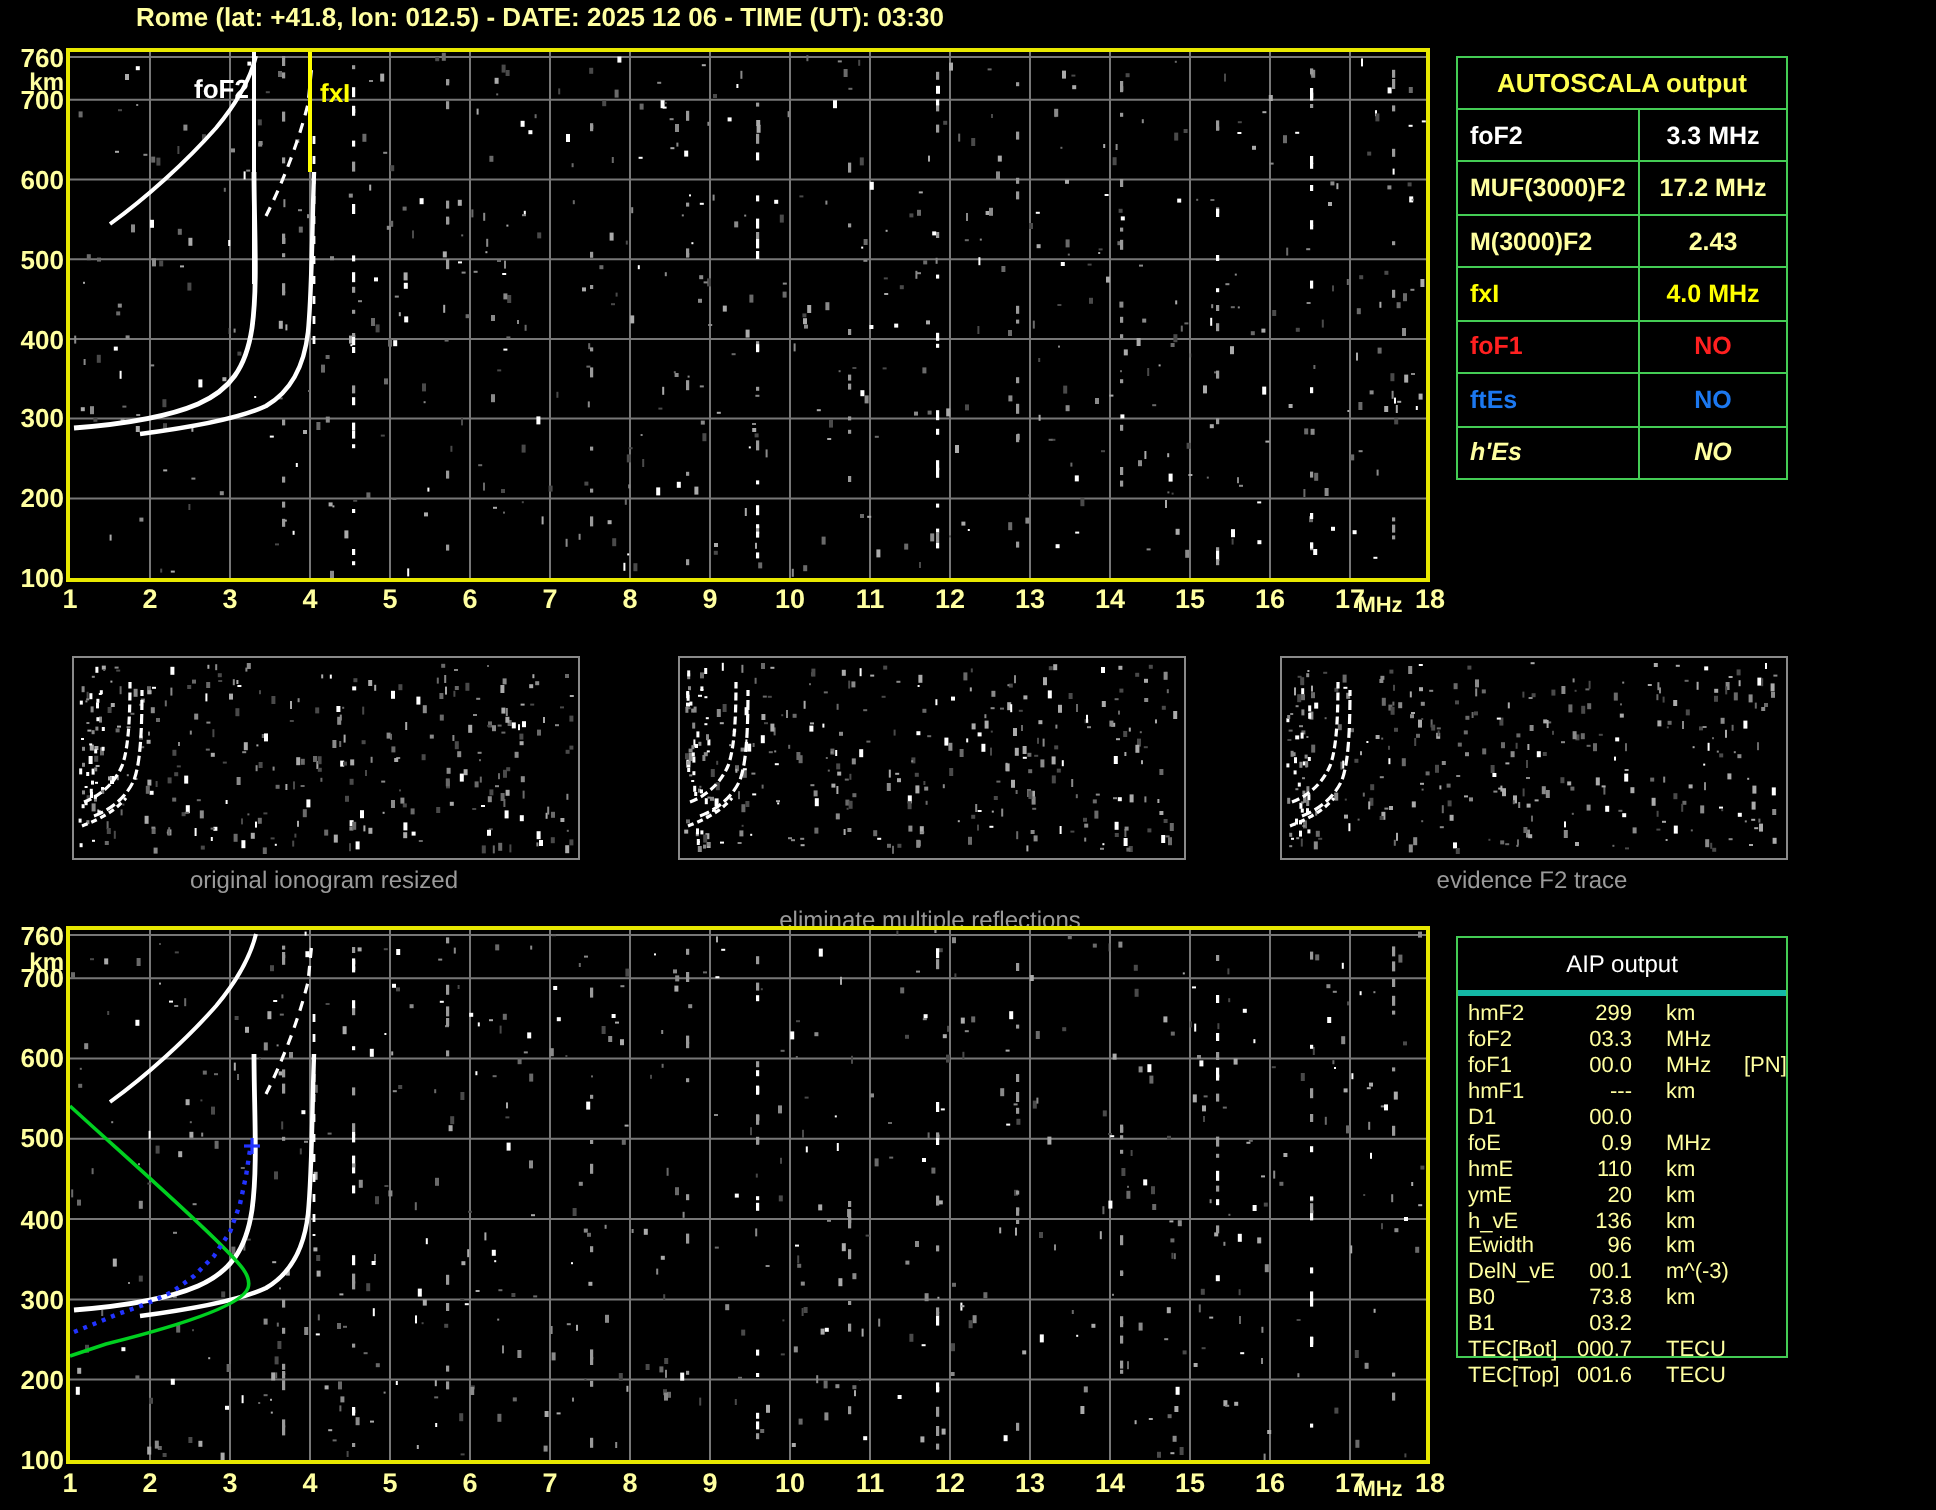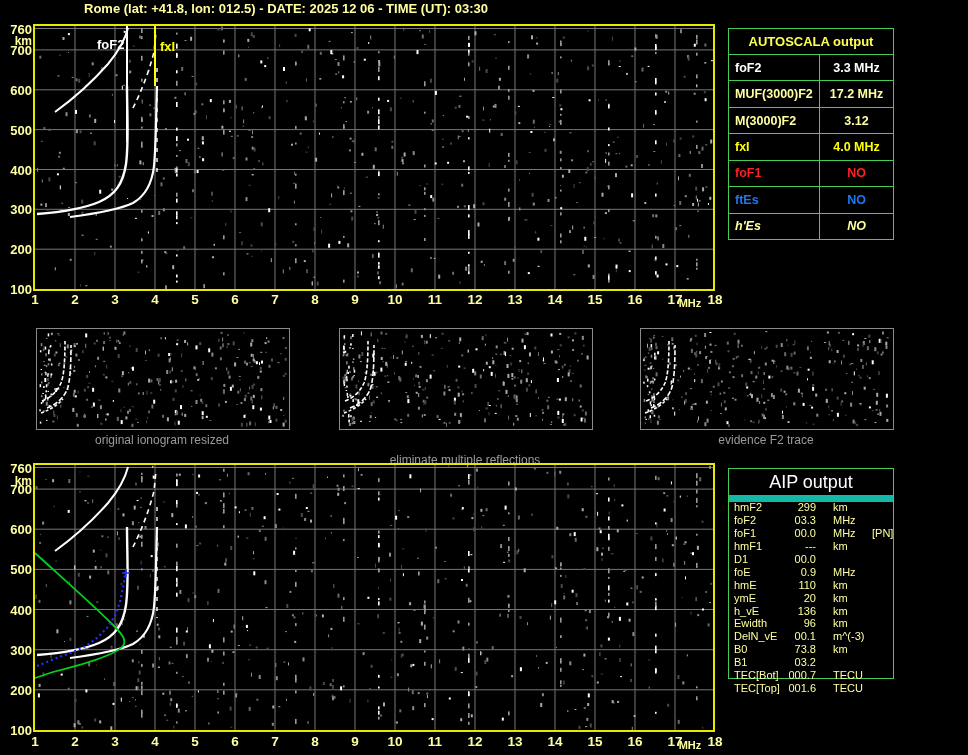--- a/index.html
+++ b/index.html
@@ -1,19 +1,19 @@
 <!DOCTYPE html>
 <html><head>
 <meta charset="utf-8">
 <style>
   html,body{margin:0;padding:0;background:#000;}
   #screen{position:relative;width:968px;height:755px;background:#000;overflow:hidden;
           font-family:"Liberation Sans",sans-serif;}
   .abs{position:absolute;white-space:nowrap;}
-  #title{left:84px;top:1px;color:#ffffa0;font-weight:bold;font-size:13px;}
+  #title{left:68px;top:1px;color:#ffffa0;font-weight:bold;font-size:13px;}
   svg{position:absolute;display:block;}
   .ylab{position:absolute;width:28px;text-align:right;color:#ffffa0;font-weight:bold;
         font-size:13px;transform:translateY(-50%);}
   .xlab{position:absolute;color:#ffffa0;font-weight:bold;font-size:13.5px;transform:translateX(-50%);}
   .unitlab{color:#ffffa0;font-weight:bold;font-size:12px;}
   .mhz{font-size:11px;}
   #fof2-label{left:97px;top:37px;color:#ffffff;font-weight:bold;font-size:13px;}
   #fxi-label{left:160px;top:39px;color:#ffff00;font-weight:bold;font-size:13px;}
   
   #as-box{position:absolute;left:728px;top:28px;width:164px;height:210px;
@@ -24,22 +24,22 @@
   .as-row + .as-row{border-top:1px solid #44cc55;}
   .as-param{width:84px;padding-left:6px;display:flex;align-items:center;
             font-weight:bold;font-size:12.5px;white-space:nowrap;}
   .as-val{flex:1;border-left:1px solid #44cc55;display:flex;align-items:center;
           justify-content:center;font-weight:bold;font-size:12.5px;white-space:nowrap;}
   
   .thumb{position:absolute;top:328px;width:252px;height:100px;border:1px solid #8a8a8a;background:#000;}
   .cap{position:absolute;top:433px;color:#9a9a9a;font-size:12px;transform:translateX(-50%);white-space:nowrap;}
   
   #aip-box{position:absolute;left:728px;top:468px;width:164px;height:209px;border:1px solid #44cc55;}
-  #aip-head{height:26px;line-height:26px;text-align:center;color:#ffffff;font-size:18px;
-            border-bottom:7px solid #14b8a6;}
+  #aip-head{height:26px;line-height:26px;text-align:center;color:#ffffff;font-size:12px;
+            border-bottom:3px solid #14b8a6;}
   #aip-rows{position:absolute;left:734px;top:501px;width:170px;color:#ffffa0;font-size:11px;}
   .aip-row{height:12.9px;display:flex;align-items:center;white-space:nowrap;}
   .aip-param{width:54px;}
   .aip-val{width:28px;text-align:right;}
   .aip-unit{margin-left:17px;width:37px;}
   .aip-extra{margin-left:2px;}
 </style>
 </head>
 <body>
 
@@ -832,21 +832,21 @@
         <div class="as-row" style="color: rgb(255, 255, 255);">
           <div class="as-param">foF2</div>
           <div class="as-val">3.3 MHz</div>
         </div>
         <div class="as-row" style="color: rgb(255, 255, 160);">
           <div class="as-param">MUF(3000)F2</div>
           <div class="as-val">17.2 MHz</div>
         </div>
         <div class="as-row" style="color: rgb(255, 255, 160);">
           <div class="as-param">M(3000)F2</div>
-          <div class="as-val">3.12</div>
+          <div class="as-val">2.43</div>
         </div>
         <div class="as-row" style="color: rgb(255, 255, 0);">
           <div class="as-param">fxI</div>
           <div class="as-val">4.0 MHz</div>
         </div>
         <div class="as-row" style="color: rgb(255, 32, 32);">
           <div class="as-param">foF1</div>
           <div class="as-val">NO</div>
         </div>
         <div class="as-row" style="color: rgb(28, 120, 240); text-align: right;">

